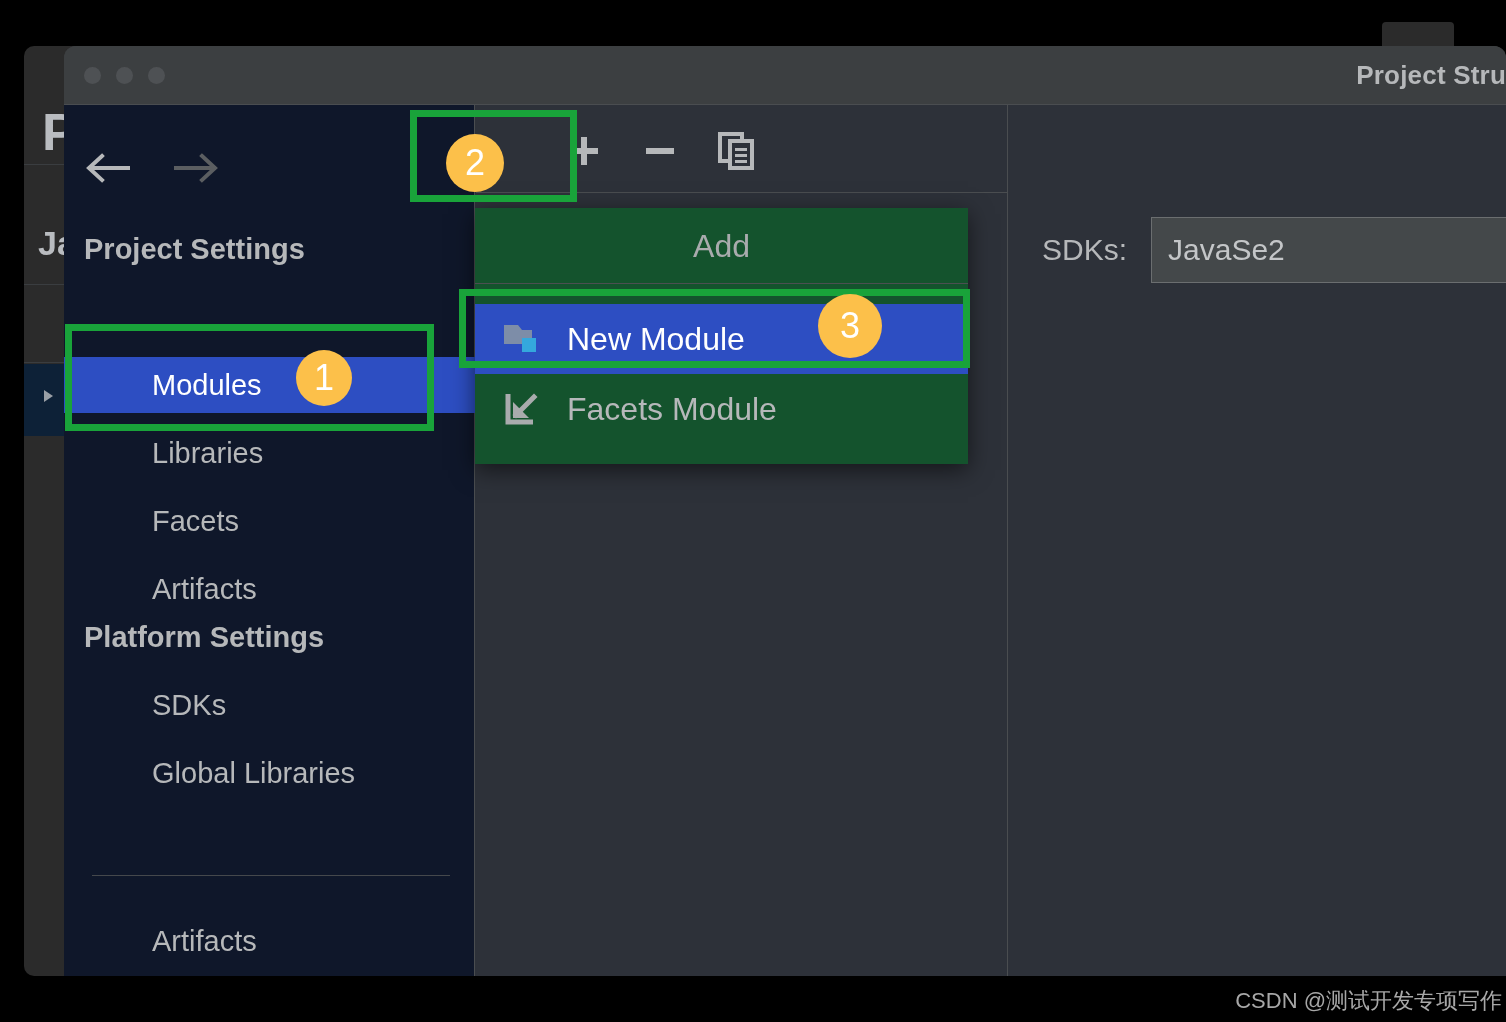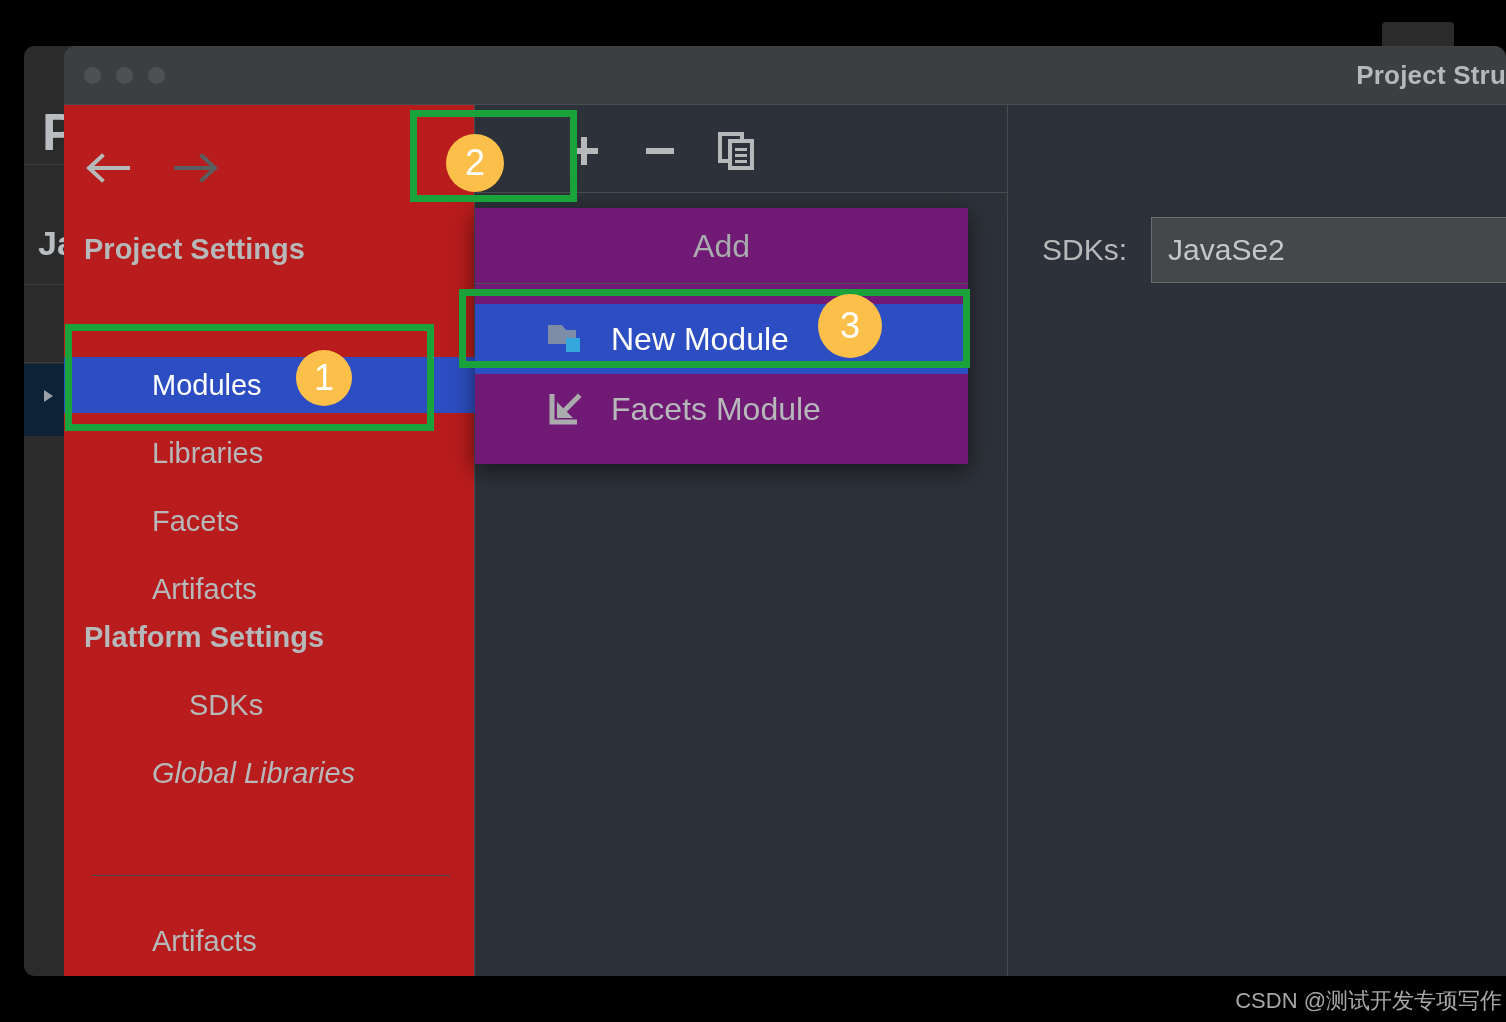--- a/index.html
+++ b/index.html
@@ -139,21 +139,21 @@
     border-top: 1px solid #4a4d50;
   }
 
   
   .sidebar {
     position: absolute;
     left: 0;
     top: 0;
     width: 411px;
     height: 872px;
-    background: #b91c1c;
+    background: #0f172a;
     border-right: 1px solid #4a4d50;
   }
   .navbtns {
     position: absolute;
     left: 20px;
     top: 46px;
     display: flex;
     gap: 44px;
   }
   .arrow-btn {
@@ -251,38 +251,38 @@
     padding: 0 16px;
     outline: none;
   }
 
   
   .addmenu {
     position: absolute;
     left: 475px;
     top: 208px;
     width: 493px;
-    background: #701a75;
+    background: #14532d;
     box-shadow: 0 6px 22px rgba(0,0,0,0.55);
     z-index: 40;
   }
   .addmenu-header {
     height: 76px;
     line-height: 76px;
     text-align: center;
     font-size: 32px;
     color: #a9abad;
     border-bottom: 1px solid #4c4f51;
   }
   .menu-item {
     position: relative;
     height: 70px;
     display: flex;
     align-items: center;
-    padding-left: 72px;
+    padding-left: 28px;
     font-size: 32px;
     color: #b6b8ba;
     gap: 24px;
   }
   .menu-item.highlight {
     background: #2d4ec2;
     color: #ffffff;
   }
   .menu-pad { height: 20px; }
   .mi-icon {
@@ -398,23 +398,23 @@
         <div class="nav-item selected" style="top:252px;">Modules</div>
 
         <div class="nav-item" style="top:320px;">Libraries</div>
 
         <div class="nav-item" style="top:456px;">Artifacts</div>
 
         <div class="nav-item" style="top:388px;">Facets</div>
 
         <div class="group-title" style="top:516px;">Platform Settings</div>
 
-        <div class="nav-item" style="top:572px;margin-left:37px;">SDKs</div>
-
-        <div class="nav-item" style="top:640px;font-style:italic;">Global Libraries</div>
+        <div class="nav-item" style="top:572px;">SDKs</div>
+
+        <div class="nav-item" style="top:640px;">Global Libraries</div>
 
         <div class="divider-line" style="top:770px;"></div>
 
         <div class="nav-item" style="top:808px;">Artifacts</div>
       </div>
 
       <div class="detail">
 
         <div class="toolbar">
 

